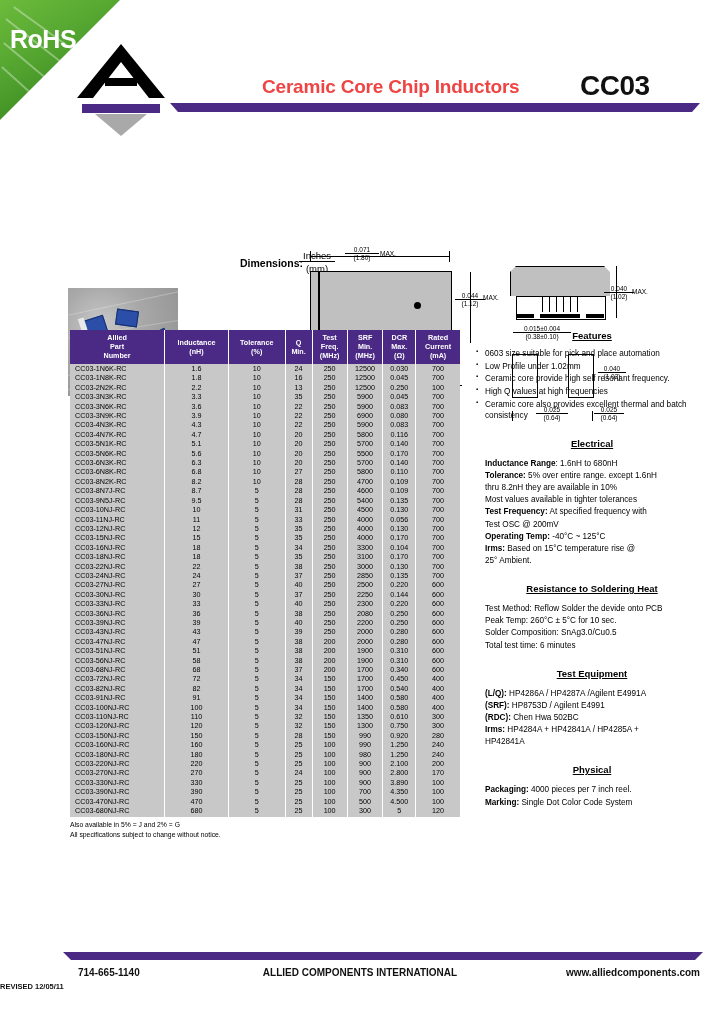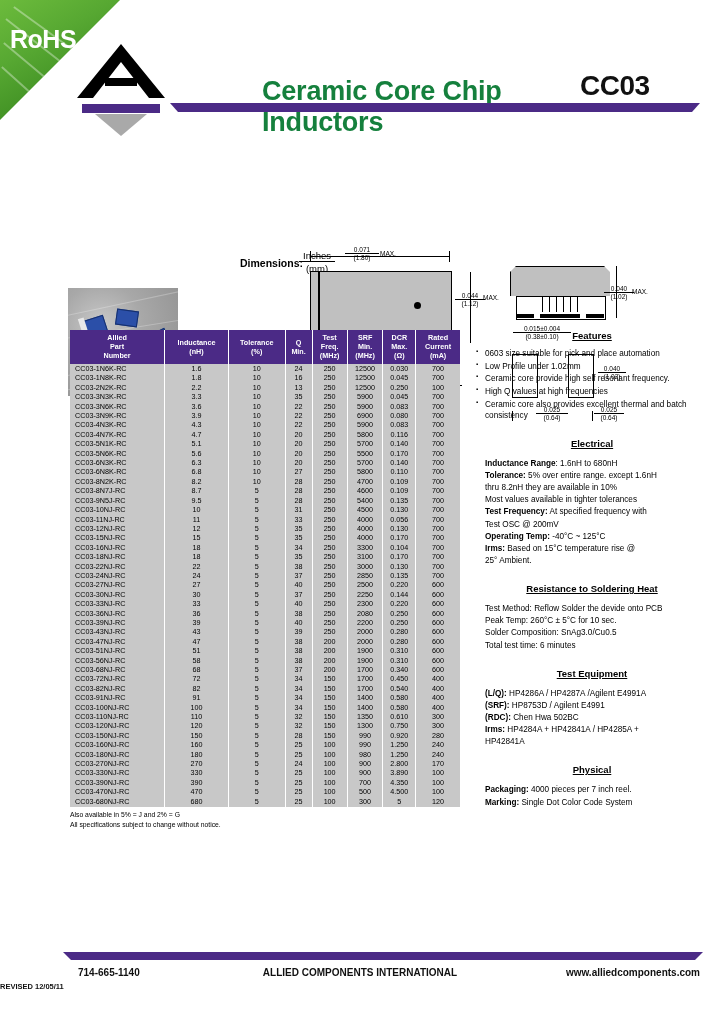--- a/index.html
+++ b/index.html
@@ -23,21 +23,21 @@
     position:absolute;left:10px;top:25px;
     color:#ffffff;font-weight:bold;font-size:25px;letter-spacing:-.5px;
     font-family:"Liberation Sans", sans-serif;
   }
   .logo-A{position:absolute;left:75px;top:42px;width:92px;height:58px;}
   .logo-bar{position:absolute;left:82px;top:104px;width:78px;height:9px;background:#4b2a86;}
   .logo-tri{position:absolute;left:95px;top:114px;width:52px;height:22px;
     background:#a9a9a9;clip-path:polygon(0 0,52px 0,26px 22px);}
   .hdr-title{
     position:absolute;left:262px;top:76px;
-    font-size:27px;font-weight:bold;color:#15803d;letter-spacing:-.2px;
+    font-size:19px;font-weight:bold;color:#ef4444;letter-spacing:-.2px;
   }
   .hdr-code{
     position:absolute;left:580px;top:70px;
     font-size:28px;font-weight:bold;color:#111;letter-spacing:-.5px;
   }
   .hdr-rule{
     position:absolute;left:170px;top:103px;width:530px;height:9px;background:#4b2a86;
     clip-path:polygon(0 0,530px 0,522px 9px,8px 9px);
   }
 
@@ -688,20 +688,30 @@
           <td>CC03-180NJ-RC</td>
           <td>180</td>
           <td>5</td>
           <td>25</td>
           <td>100</td>
           <td>980</td>
           <td>1.250</td>
           <td>240</td>
         </tr>
         <tr>
+          <td>CC03-220NJ-RC</td>
+          <td>220</td>
+          <td>5</td>
+          <td>25</td>
+          <td>100</td>
+          <td>900</td>
+          <td>2.100</td>
+          <td>200</td>
+        </tr>
+        <tr>
           <td>CC03-270NJ-RC</td>
           <td>270</td>
           <td>5</td>
           <td>24</td>
           <td>100</td>
           <td>900</td>
           <td>2.800</td>
           <td>170</td>
         </tr>
         <tr>

